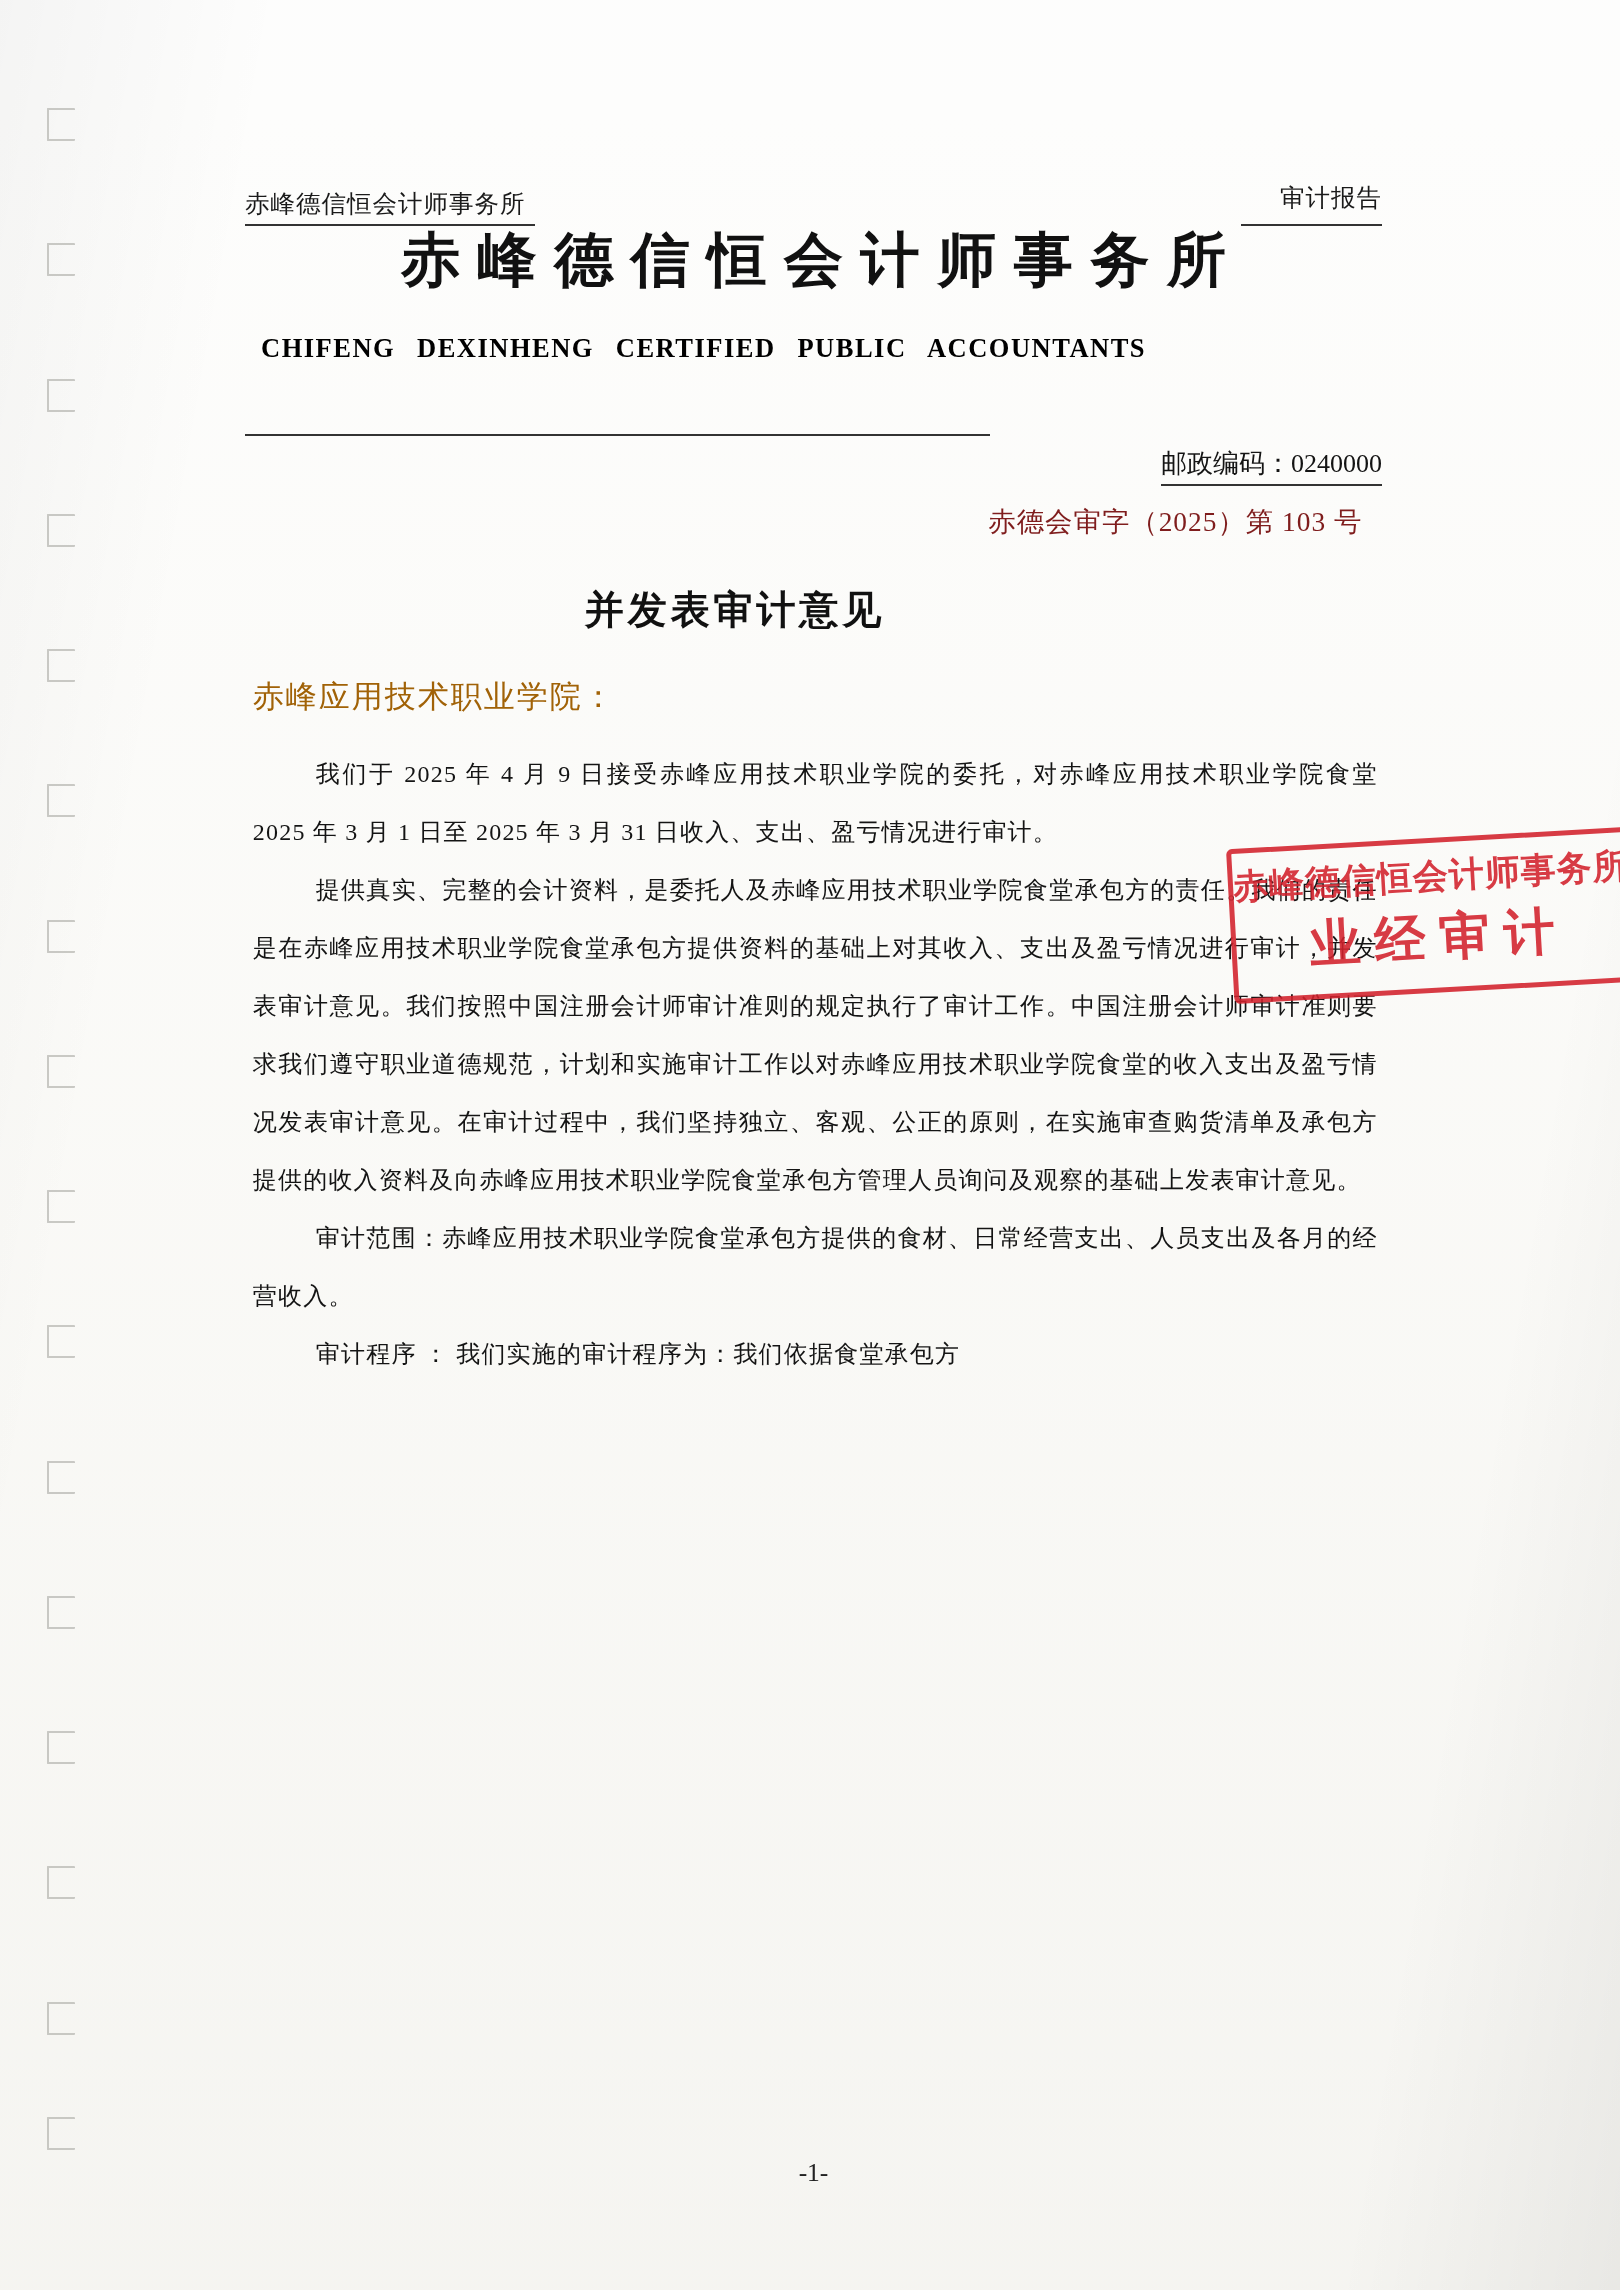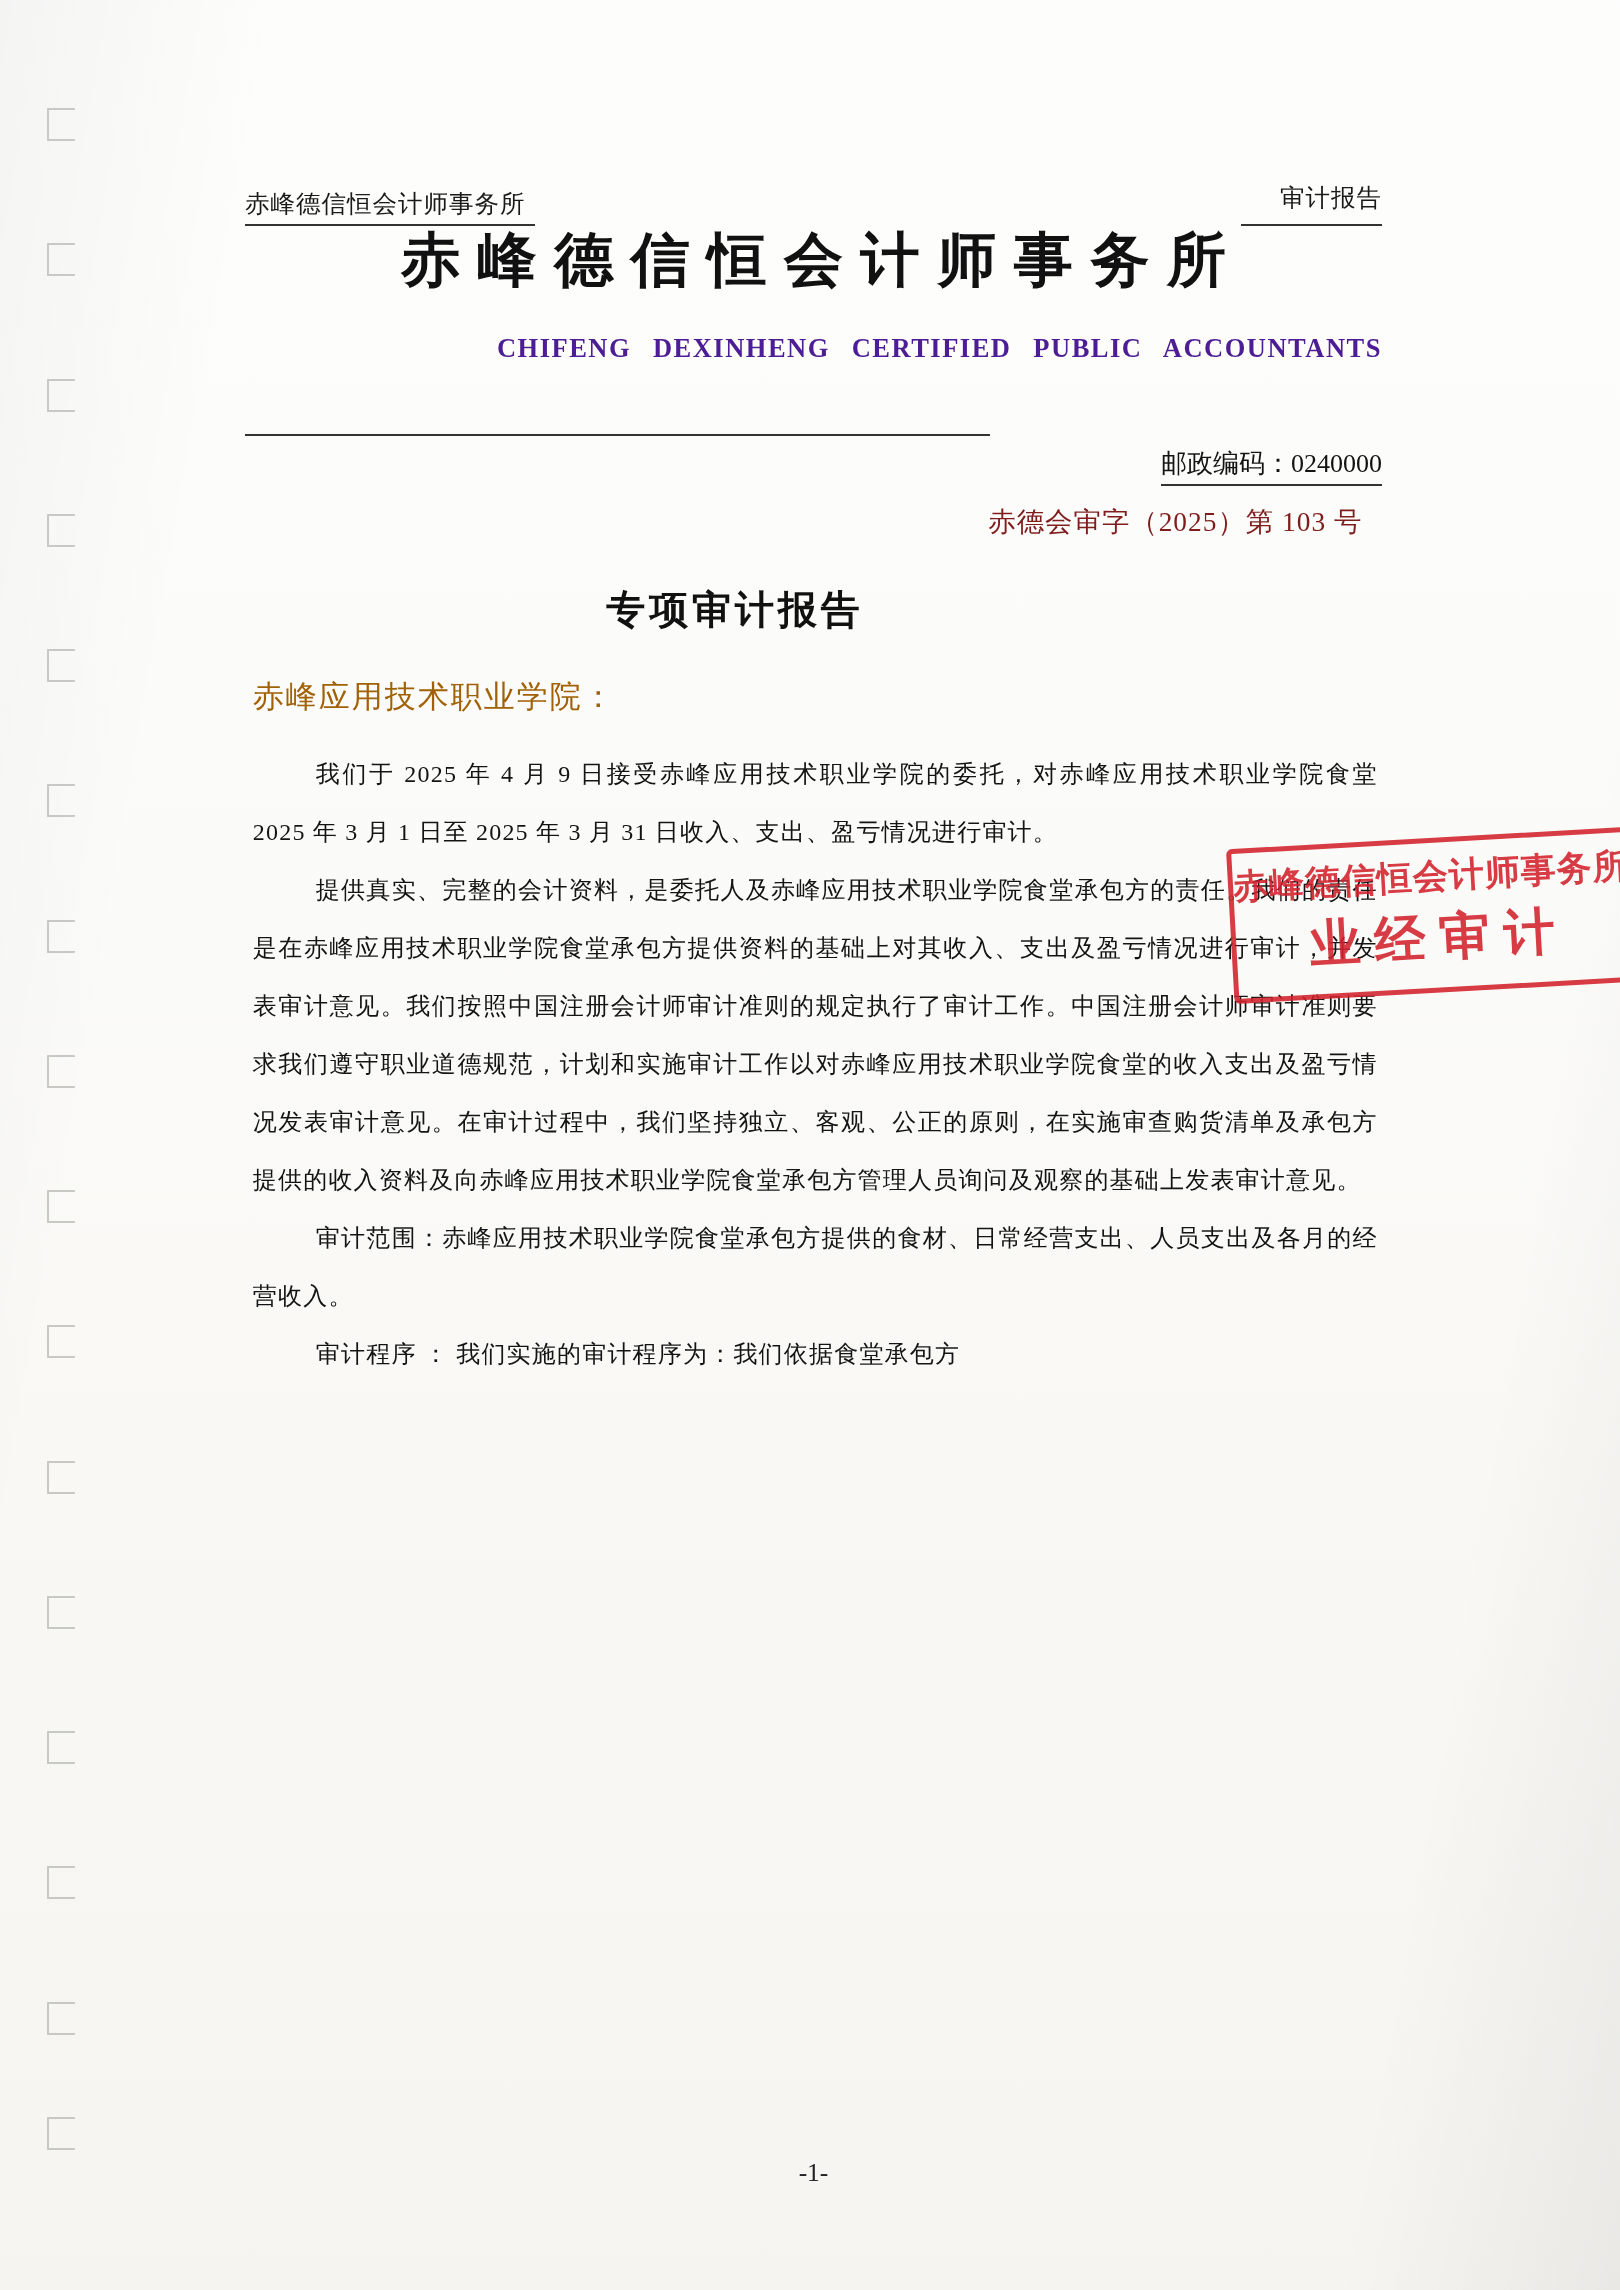--- a/index.html
+++ b/index.html
@@ -87,28 +87,28 @@
     font-family: "Liberation Serif", "DejaVu Serif", serif;
     font-weight: bold;
     font-size: 59px;
     letter-spacing: 17.6px;
     color: #111;
     text-indent: 17.6px;
   }
   .firm-en {
     position: absolute;
     top: 333px;
-    left: 0;
-    width: 1137px;
-    text-align: right;
+    left: 16px;
+    width: 1137px;
+    text-align: left;
     font-family: "Liberation Serif", "DejaVu Serif", serif;
     font-weight: bold;
     font-size: 26.5px;
     letter-spacing: 1.5px;
-    color: #4c1d95;
+    color: #000000;
     word-spacing: 13.7px;
   }
   .addr {
     position: absolute;
     top: 402px;
     left: 0;
     font-size: 25.5px;
     color: #141414;
     letter-spacing: 0.5px;
   }
@@ -256,21 +256,21 @@
     <div class="firm-cn">赤峰德信恒会计师事务所</div>
     <div class="firm-en">CHIFENG   DEXINHENG   CERTIFIED   PUBLIC   ACCOUNTANTS</div>
 
     <div class="rule-under-addr"></div>
     <div class="postal">
       <span>邮政编码：</span><span>0240000</span>
     </div>
 
     <div class="doc-no">赤德会审字（2025）第 103 号</div>
 
-    <div class="doc-title">专项审计报告</div>
+    <div class="doc-title">并发表审计意见</div>
 
     <div class="addressee">赤峰应用技术职业学院：</div>
 
     <div class="body-text">
       <p>我们于 2025 年 4 月 9 日接受赤峰应用技术职业学院的委托，对赤峰应用技术职业学院食堂 2025 年 3 月 1 日至 2025 年 3 月 31 日收入、支出、盈亏情况进行审计。</p>
       <p>提供真实、完整的会计资料，是委托人及赤峰应用技术职业学院食堂承包方的责任。我们的责任是在赤峰应用技术职业学院食堂承包方提供资料的基础上对其收入、支出及盈亏情况进行审计，并发表审计意见。我们按照中国注册会计师审计准则的规定执行了审计工作。中国注册会计师审计准则要求我们遵守职业道德规范，计划和实施审计工作以对赤峰应用技术职业学院食堂的收入支出及盈亏情况发表审计意见。在审计过程中，我们坚持独立、客观、公正的原则，在实施审查购货清单及承包方提供的收入资料及向赤峰应用技术职业学院食堂承包方管理人员询问及观察的基础上发表审计意见。</p>
       <p>审计范围：赤峰应用技术职业学院食堂承包方提供的食材、日常经营支出、人员支出及各月的经营收入。</p>
       <p>审计程序 ： 我们实施的审计程序为：我们依据食堂承包方</p>
     </div>
 

